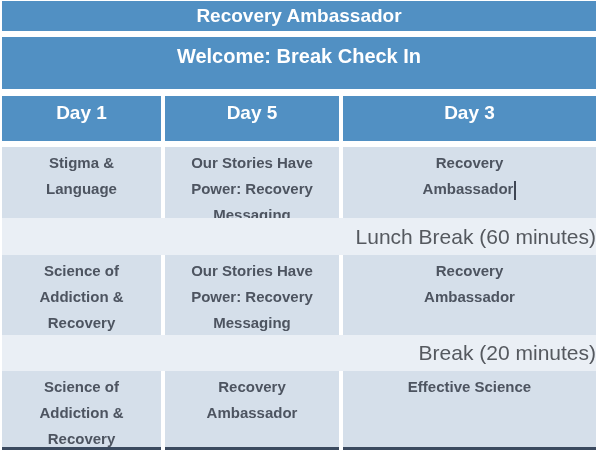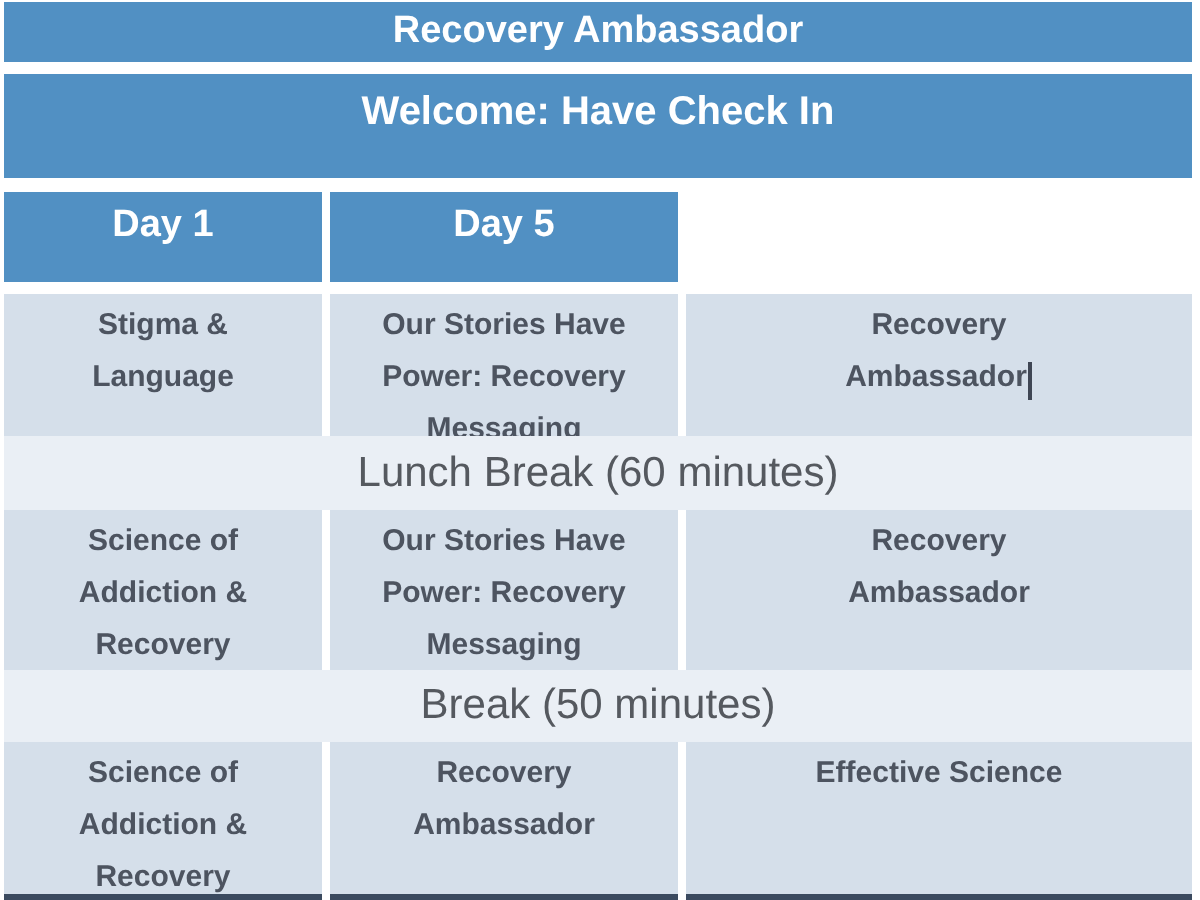--- a/index.html
+++ b/index.html
@@ -63,21 +63,21 @@
   .rowB { height: 80px; }
   .rowC { height: 76px; }
 
   .cell-text { white-space: pre-line; }
 
   
   .span-row {
     background: var(--band-lighter);
     color: var(--ink-soft);
     font-size: 21px;
-    display: flex; align-items: center; justify-content: center;
+    display: flex; align-items: center; justify-content: flex-end;
   }
   .lunch-row { height: 37px; }
   .break-row { height: 36px; }
 
   
   .dark-row { height: 3px; }
   .dark-seg { background: var(--dark); height: 3px; }
 
   
   .caret {
@@ -95,31 +95,34 @@
   <div class="tbl">
     <div class="gap1"></div>
 
     <div class="full-row blue row-title">
       <span>Recovery Ambassador</span>
     </div>
 
     <div class="gap6"></div>
 
     <div class="full-row blue row-welcome">
-      <span>Welcome: Have Check In</span>
+      <span>Welcome: Break Check In</span>
     </div>
 
     <div class="gap7"></div>
 
     <div class="grid-row day-row">
       <div class="blue day-cell">
         <span>Day 1</span>
       </div>
       <div class="blue day-cell">
         <span>Day 5</span>
+      </div>
+      <div class="blue day-cell">
+        <span>Day 3</span>
       </div>
     </div>
 
     <div class="gap6"></div>
 
     <div class="grid-row rowA">
       <div class="content-cell">
         <span class="cell-text">Stigma &amp;
 Language</span>
       </div>
@@ -149,21 +152,21 @@
 Power: Recovery
 Messaging</span>
       </div>
       <div class="content-cell">
         <span class="cell-text">Recovery
 Ambassador</span>
       </div>
     </div>
 
     <div class="full-row span-row break-row">
-      <span>Break (50 minutes)</span>
+      <span>Break (20 minutes)</span>
     </div>
 
     <div class="grid-row rowC">
       <div class="content-cell">
         <span class="cell-text">Science of
 Addiction &amp;
 Recovery</span>
       </div>
       <div class="content-cell">
         <span class="cell-text">Recovery

